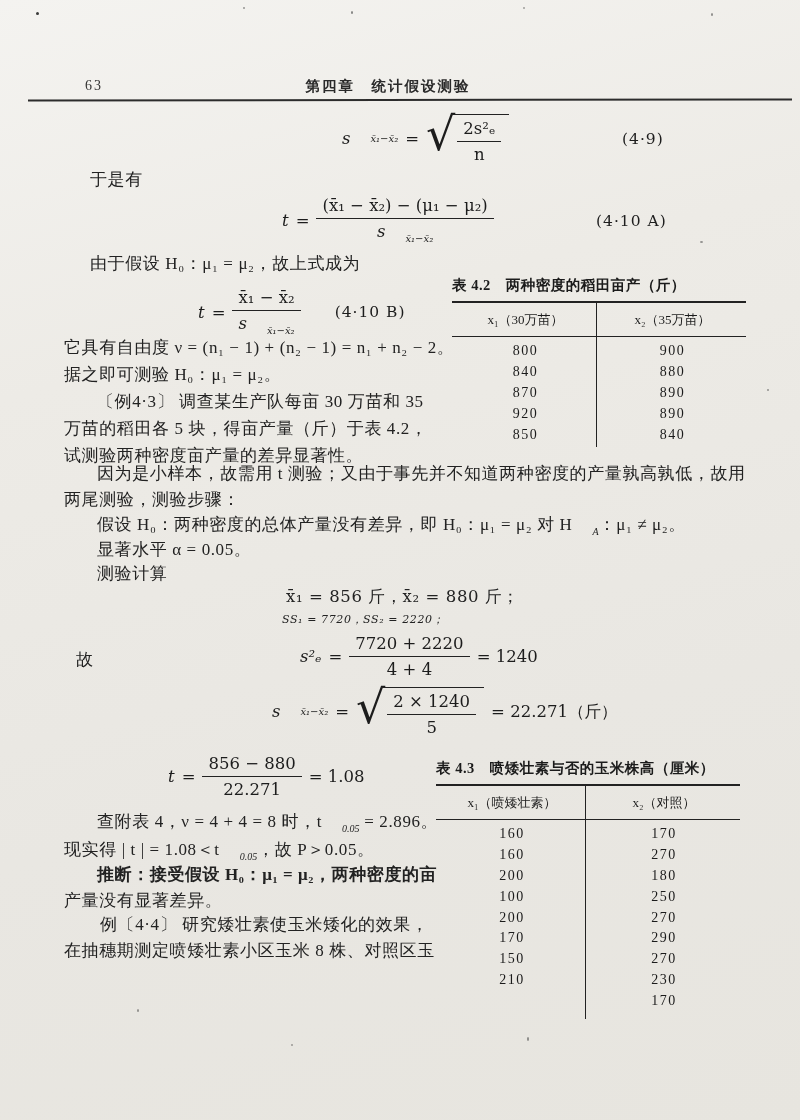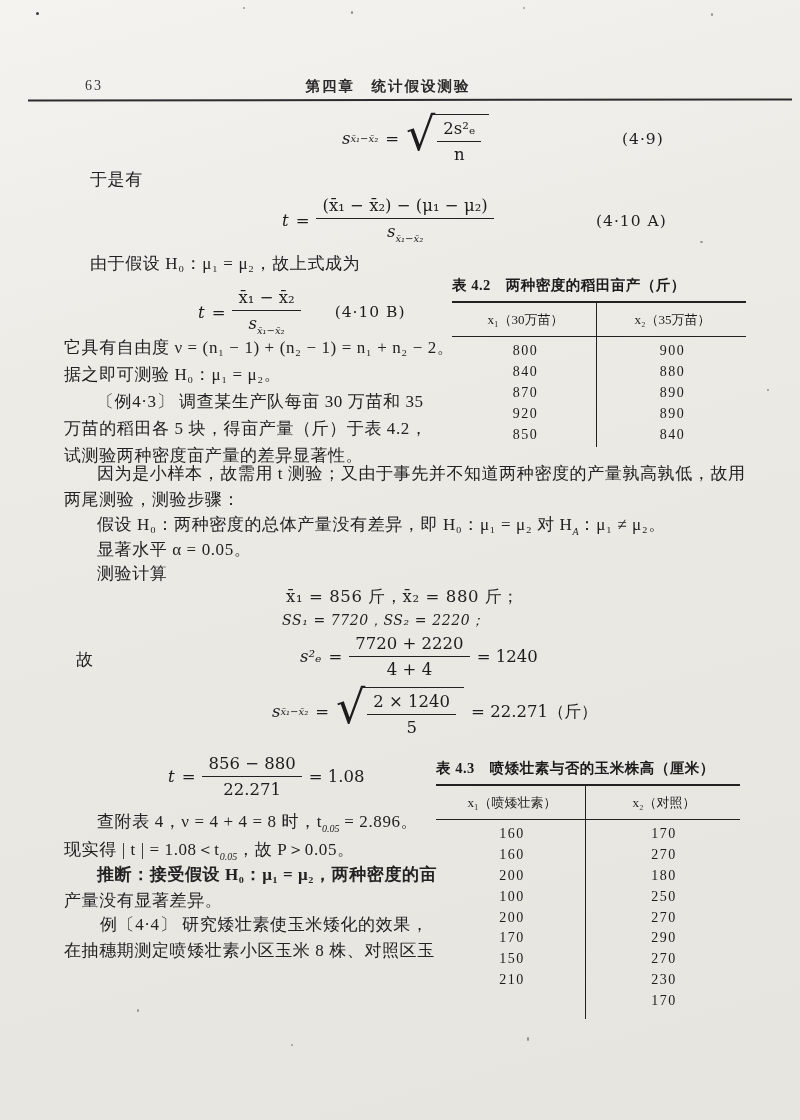--- a/index.html
+++ b/index.html
@@ -24,21 +24,21 @@
   .eq{
     position:absolute;display:flex;align-items:center;
     font-family:"DejaVu Serif",serif;font-size:16.5px;color:#1c1c1c;white-space:nowrap;
   }
   .eq .var{font-style:italic;}
   .eq .op{margin:0 7px;}
   .eq .rhs{margin-left:7px;}
   .frac{display:inline-block;vertical-align:middle;text-align:center;}
   .frac .num{display:block;padding:0 6px 3px;border-bottom:1.5px solid #222;}
   .frac .den{display:block;padding-top:3px;}
-  .ssub{font-size:10px;letter-spacing:0;vertical-align:-5px;font-style:italic;}
+  .ssub{font-size:10px;letter-spacing:0;vertical-align:-5px;font-style:italic;margin-left:20px;}
   .sqrt{display:inline-flex;align-items:flex-start;}
   .sqrt .rad{font-size:46px;line-height:0.92;font-weight:400;margin-right:-4px;}
   .sqrt .radicand{border-top:1.7px solid #222;padding:4px 8px 0 6px;margin-top:1px;}
   .eqlabel{position:absolute;font-size:15.5px;letter-spacing:1px;color:#1e1e1e;white-space:nowrap;font-family:"DejaVu Serif",serif;}
   .inlabel{margin-left:34px;font-size:15.5px;letter-spacing:1px;}
   
   .tbl{position:absolute;color:#1b1b1b;}
   .tbl-title{font-size:14.5px;font-weight:bold;letter-spacing:0.5px;white-space:nowrap;}
   .tbl-box{position:relative;border-top:2.6px solid #222;margin-top:6px;}
   .tbl-hdr{display:flex;border-bottom:1.6px solid #222;padding:8px 0 7px;}
@@ -147,21 +147,21 @@
 
   <div class="line" style="left:97px;top:462px;">因为是小样本，故需用 t 测验；又由于事先并不知道两种密度的产量孰高孰低，故用</div>
   <div class="line" style="left:64px;top:488px;">两尾测验，测验步骤：</div>
   <div class="line" style="left:97px;top:513px;">
     <span>假设 H₀：两种密度的总体产量没有差异，即 H₀：μ₁ = μ₂ 对 H</span><sub class="ssub">A</sub><span>：μ₁ ≠ μ₂。</span>
   </div>
   <div class="line" style="left:97px;top:538px;">显著水平 α = 0.05。</div>
   <div class="line" style="left:97px;top:562px;">测验计算</div>
 
   <div class="line" style="left:286px;top:586px;font-family:'DejaVu Serif',serif;font-size:16.5px;">x̄₁ = 856 斤，x̄₂ = 880 斤；</div>
-  <div class="line" style="left:282px;top:612px;font-family:'DejaVu Serif',serif;font-size:14px;font-style:italic;">SS₁ = 7720，SS₂ = 2220；</div>
+  <div class="line" style="left:282px;top:612px;font-family:'DejaVu Serif',serif;font-size:11px;font-style:italic;">SS₁ = 7720，SS₂ = 2220；</div>
   <div class="line" style="left:76px;top:648px;">故</div>
 
   <div class="eq" style="left:300px;top:634px;">
     <span class="var">s²ₑ</span>
     <span class="op">=</span>
     <span class="frac">
         <span class="num">7720 + 2220</span>
         <span class="den">4 + 4</span>
       </span>
     <span class="rhs">= 1240</span>

